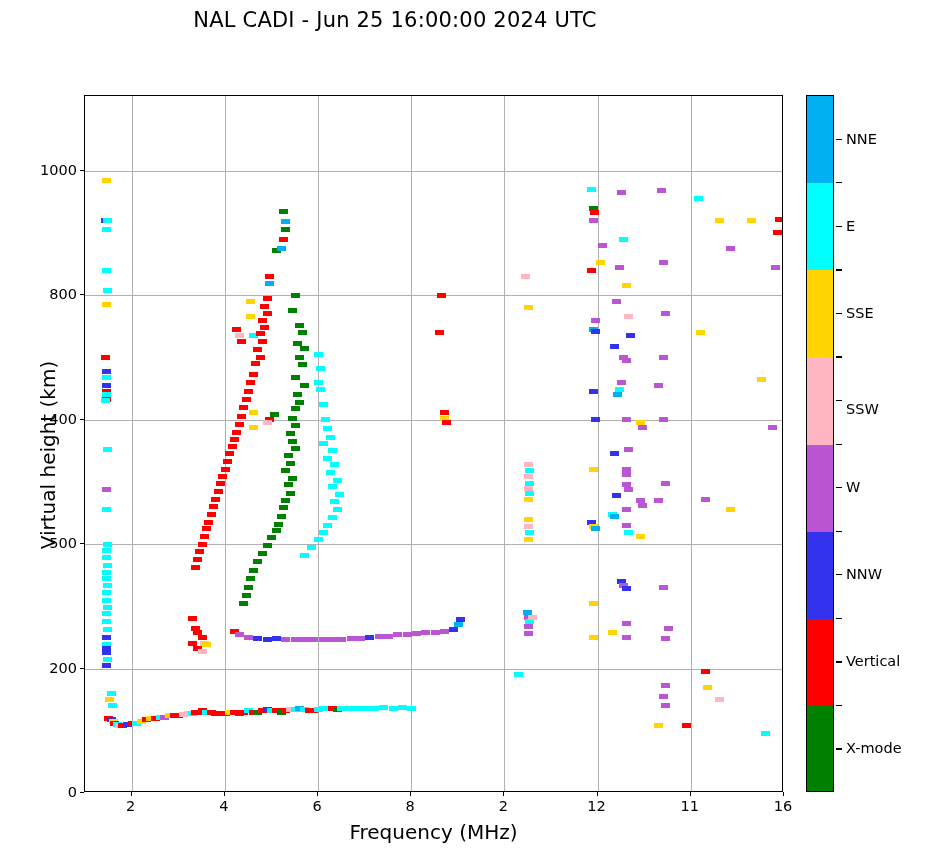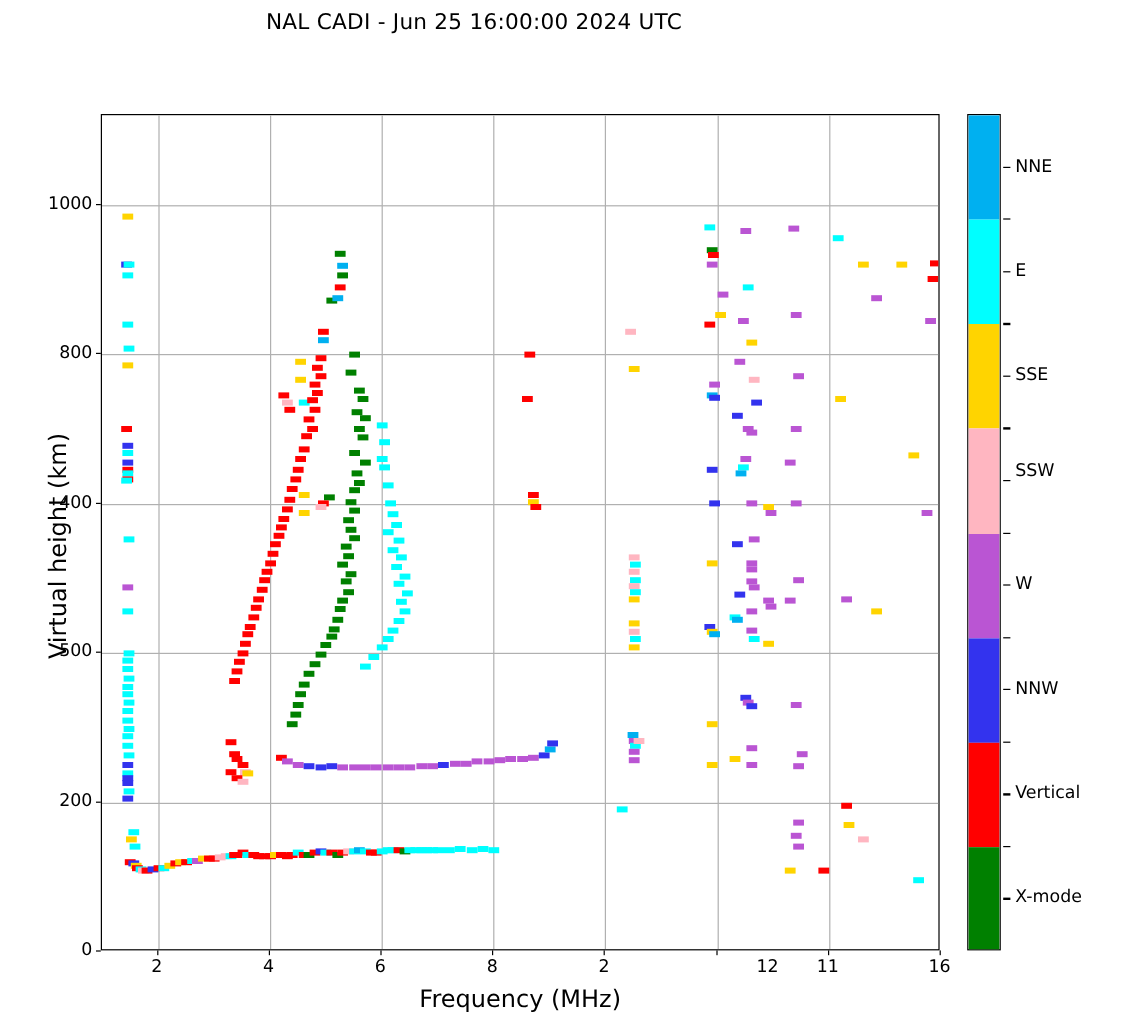--- a/index.html
+++ b/index.html
@@ -6,21 +6,21 @@
   body{
     width:951px;height:856px;
     background:#ffffff;
     font-family:"DejaVu Sans", sans-serif;
     overflow:hidden;
     position:relative;
   }
   #page-title{
     position:absolute;left:0;top:8px;width:790px;
     text-align:center;
-    font-size:18px;color:#000;
+    font-size:21px;color:#000;
     letter-spacing:0.2px;
     white-space:nowrap;
   }
   
   #plot-frame{
     position:absolute;
     left:84px;top:95px;
     width:699px;height:697px;
     border:1.3px solid #000;
     box-sizing:border-box;
@@ -473,21 +473,21 @@
 <div class="xticklabel" style="left: 130.6px;">2</div>
 <div class="xtick" style="left: 223.8px;"></div>
 <div class="xticklabel" style="left: 223.8px;">4</div>
 <div class="xtick" style="left: 317px;"></div>
 <div class="xticklabel" style="left: 317px;">6</div>
 <div class="xtick" style="left: 410.2px;"></div>
 <div class="xticklabel" style="left: 410.2px;">8</div>
 <div class="xtick" style="left: 503.4px;"></div>
 <div class="xticklabel" style="left: 503.4px;">2</div>
 <div class="xtick" style="left: 596.6px;"></div>
-<div class="xticklabel" style="left: 596.6px; margin-left: 43px;">12</div>
+<div class="xticklabel" style="left: 596.6px;">12</div>
 <div class="xtick" style="left: 689.8px;"></div>
 <div class="xticklabel" style="left: 689.8px;">11</div>
 <div class="xtick" style="left: 783px;"></div>
 <div class="xticklabel" style="left: 783px;">16</div>
 <div class="ytick" style="top: 792px;"></div>
 <div class="yticklabel" style="top: 792px;">0</div>
 <div class="ytick" style="top: 667.536px;"></div>
 <div class="yticklabel" style="top: 667.536px;">200</div>
 <div class="ytick" style="top: 543.071px;"></div>
 <div class="yticklabel" style="top: 543.071px;">500</div>
@@ -500,21 +500,21 @@
 <div class="cb-tick" style="top: 138.562px;"></div>
 <div class="cb-label" style="top: 138.562px;">NNE</div>
 <div class="cb-tick" style="top: 182.125px;"></div>
 <div class="cb-tick" style="top: 225.688px;"></div>
 <div class="cb-label" style="top: 225.688px;">E</div>
 <div class="cb-tick" style="top: 269.25px;"></div>
 <div class="cb-tick" style="top: 312.812px;"></div>
 <div class="cb-label" style="top: 312.812px;">SSE</div>
 <div class="cb-tick" style="top: 356.375px;"></div>
 <div class="cb-tick" style="top: 399.938px;"></div>
-<div class="cb-label" style="top: 393px;">SSW</div>
+<div class="cb-label" style="top: 409px;">SSW</div>
 <div class="cb-tick" style="top: 443.5px;"></div>
 <div class="cb-tick" style="top: 487.062px;"></div>
 <div class="cb-label" style="top: 487.062px;">W</div>
 <div class="cb-tick" style="top: 530.625px;"></div>
 <div class="cb-tick" style="top: 574.188px;"></div>
 <div class="cb-label" style="top: 574.188px;">NNW</div>
 <div class="cb-tick" style="top: 617.75px;"></div>
 <div class="cb-tick" style="top: 661.312px;"></div>
 <div class="cb-label" style="top: 661.312px;">Vertical</div>
 <div class="cb-tick" style="top: 704.875px;"></div>

